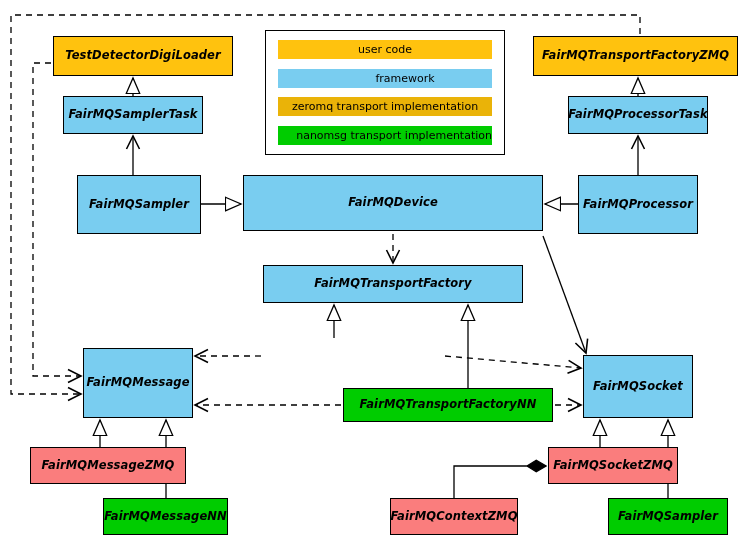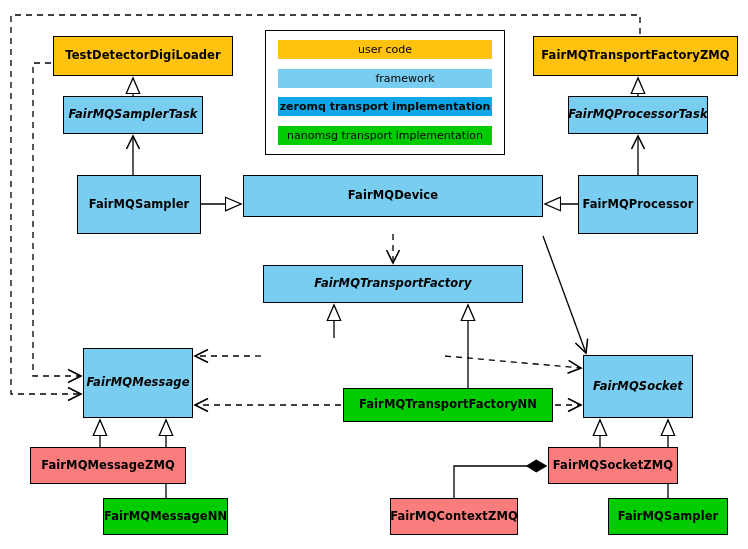--- a/index.html
+++ b/index.html
@@ -15,20 +15,21 @@
     position:absolute;
     box-sizing:border-box;
     border:1px solid #000000;
     display:flex;align-items:center;justify-content:center;
     text-align:center;
     font-size:11.5px;
     font-weight:bold;
     color:#000000;
     line-height:1.15;
     letter-spacing:0.1px;
+    font-style:italic;
   }
   .node.abstract{font-style:italic;}
   .legend-box{
     position:absolute;
     box-sizing:border-box;
     background:#ffffff;
     border:1px solid #000000;
     display:flex;flex-direction:column;
     justify-content:space-between;
     padding:9px 12px;
@@ -109,21 +110,21 @@
   </div>
 
   <div class="node abstract" style="left:63px;top:96px;width:140px;height:38px;background:#79CDF0;">
     <span>FairMQSamplerTask</span>
   </div>
 
   <div class="node" style="left:77px;top:175px;width:124px;height:59px;background:#79CDF0;">
     <span>FairMQSampler</span>
   </div>
 
-  <div class="node" style="left:243px;top:175px;width:300px;height:42px;background:#79CDF0;">
+  <div class="node" style="left:243px;top:175px;width:300px;height:56px;background:#79CDF0;">
     <span>FairMQDevice</span>
   </div>
 
   <div class="node" style="left:578px;top:175px;width:120px;height:59px;background:#79CDF0;">
     <span>FairMQProcessor</span>
   </div>
 
   <div class="node abstract" style="left:568px;top:96px;width:140px;height:38px;background:#79CDF0;">
     <span>FairMQProcessorTask</span>
   </div>
@@ -169,21 +170,21 @@
     <span>FairMQSampler</span>
   </div>
 
   <div class="legend-box" style="left:265px;top:30px;width:240px;height:125px;">
     <div class="legend-row" style="background:#FFC20E;">
       <span>user code</span>
     </div>
     <div class="legend-row" style="background:#79CDF0;padding-left:40px;">
       <span>framework</span>
     </div>
-    <div class="legend-row" style="background:#0ea5e9;font-weight:bold;">
+    <div class="legend-row" style="background:#eab308;">
       <span>zeromq transport implementation</span>
     </div>
-    <div class="legend-row" style="background:#00CC00;">
+    <div class="legend-row" style="background:#00CC00;justify-content:flex-end;">
       <span>nanomsg transport implementation</span>
     </div>
   </div>
 
 </div>
 
 </body></html>

